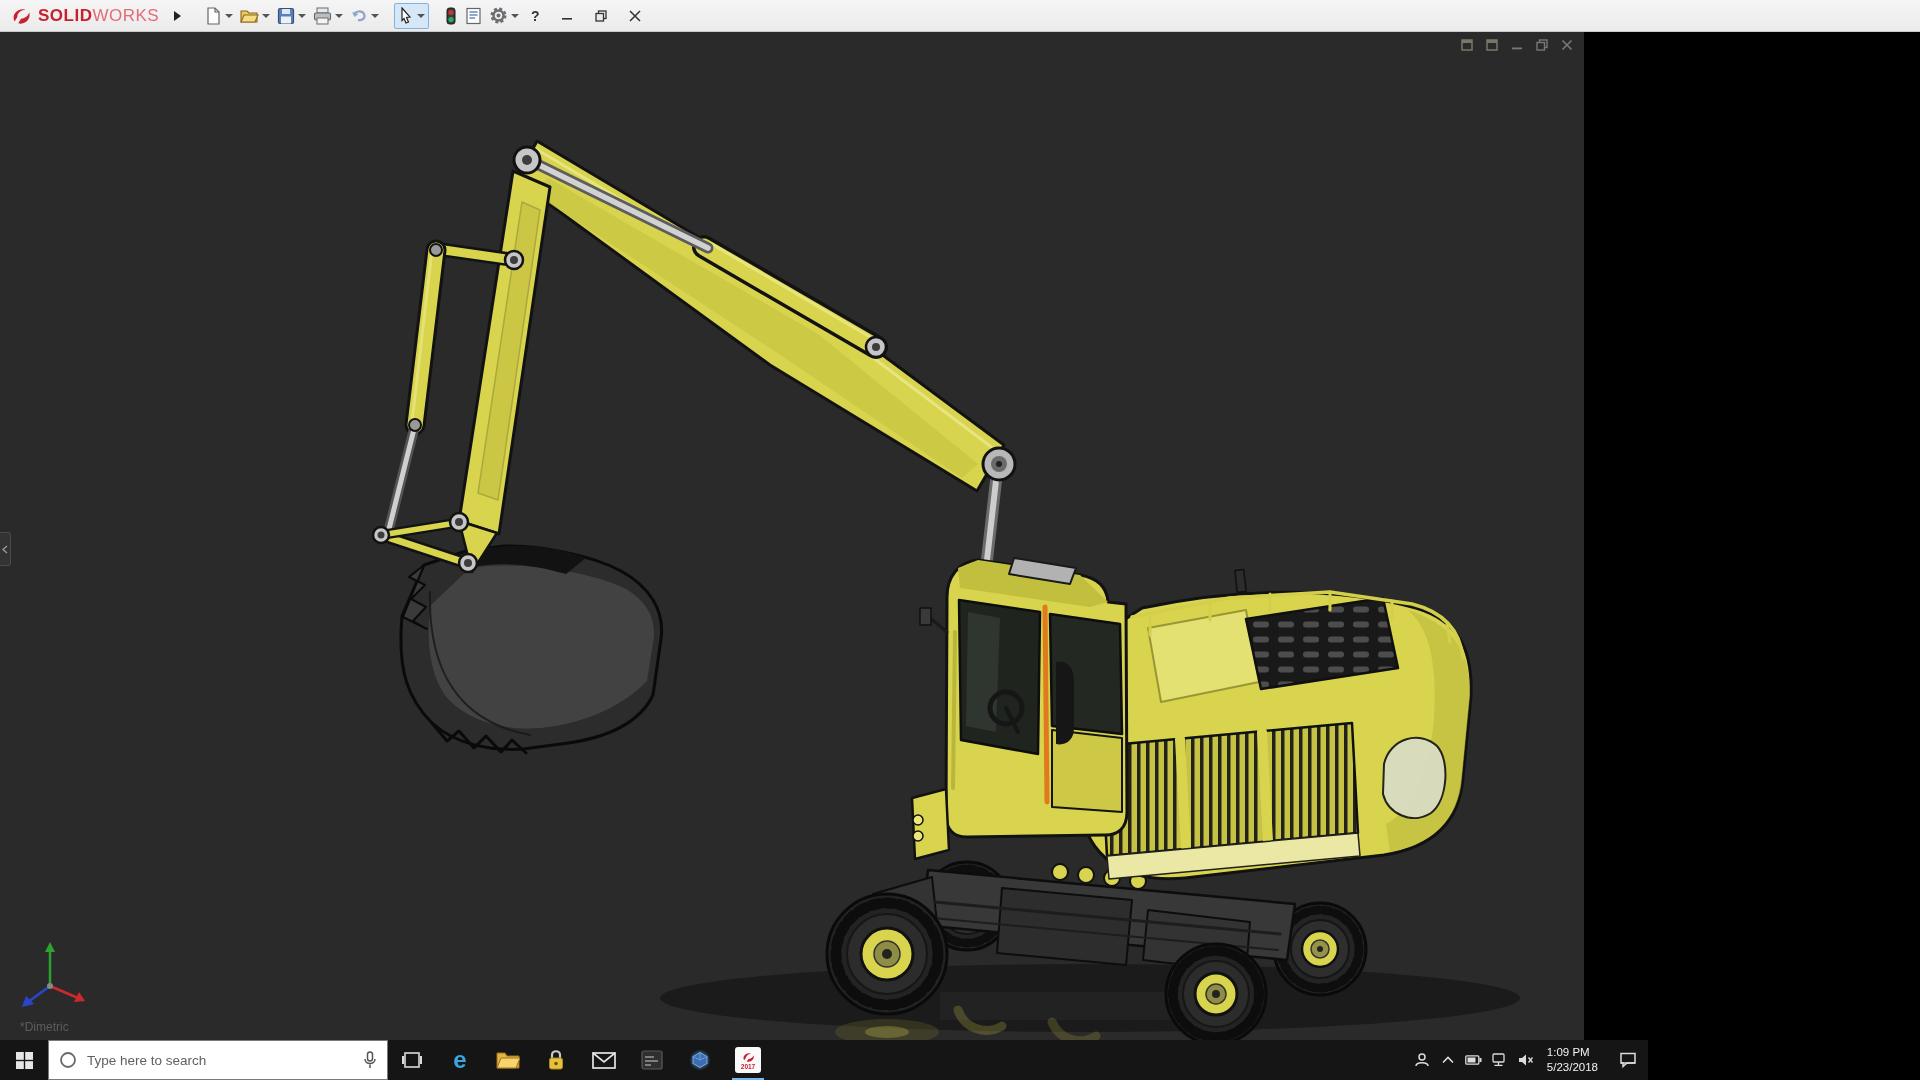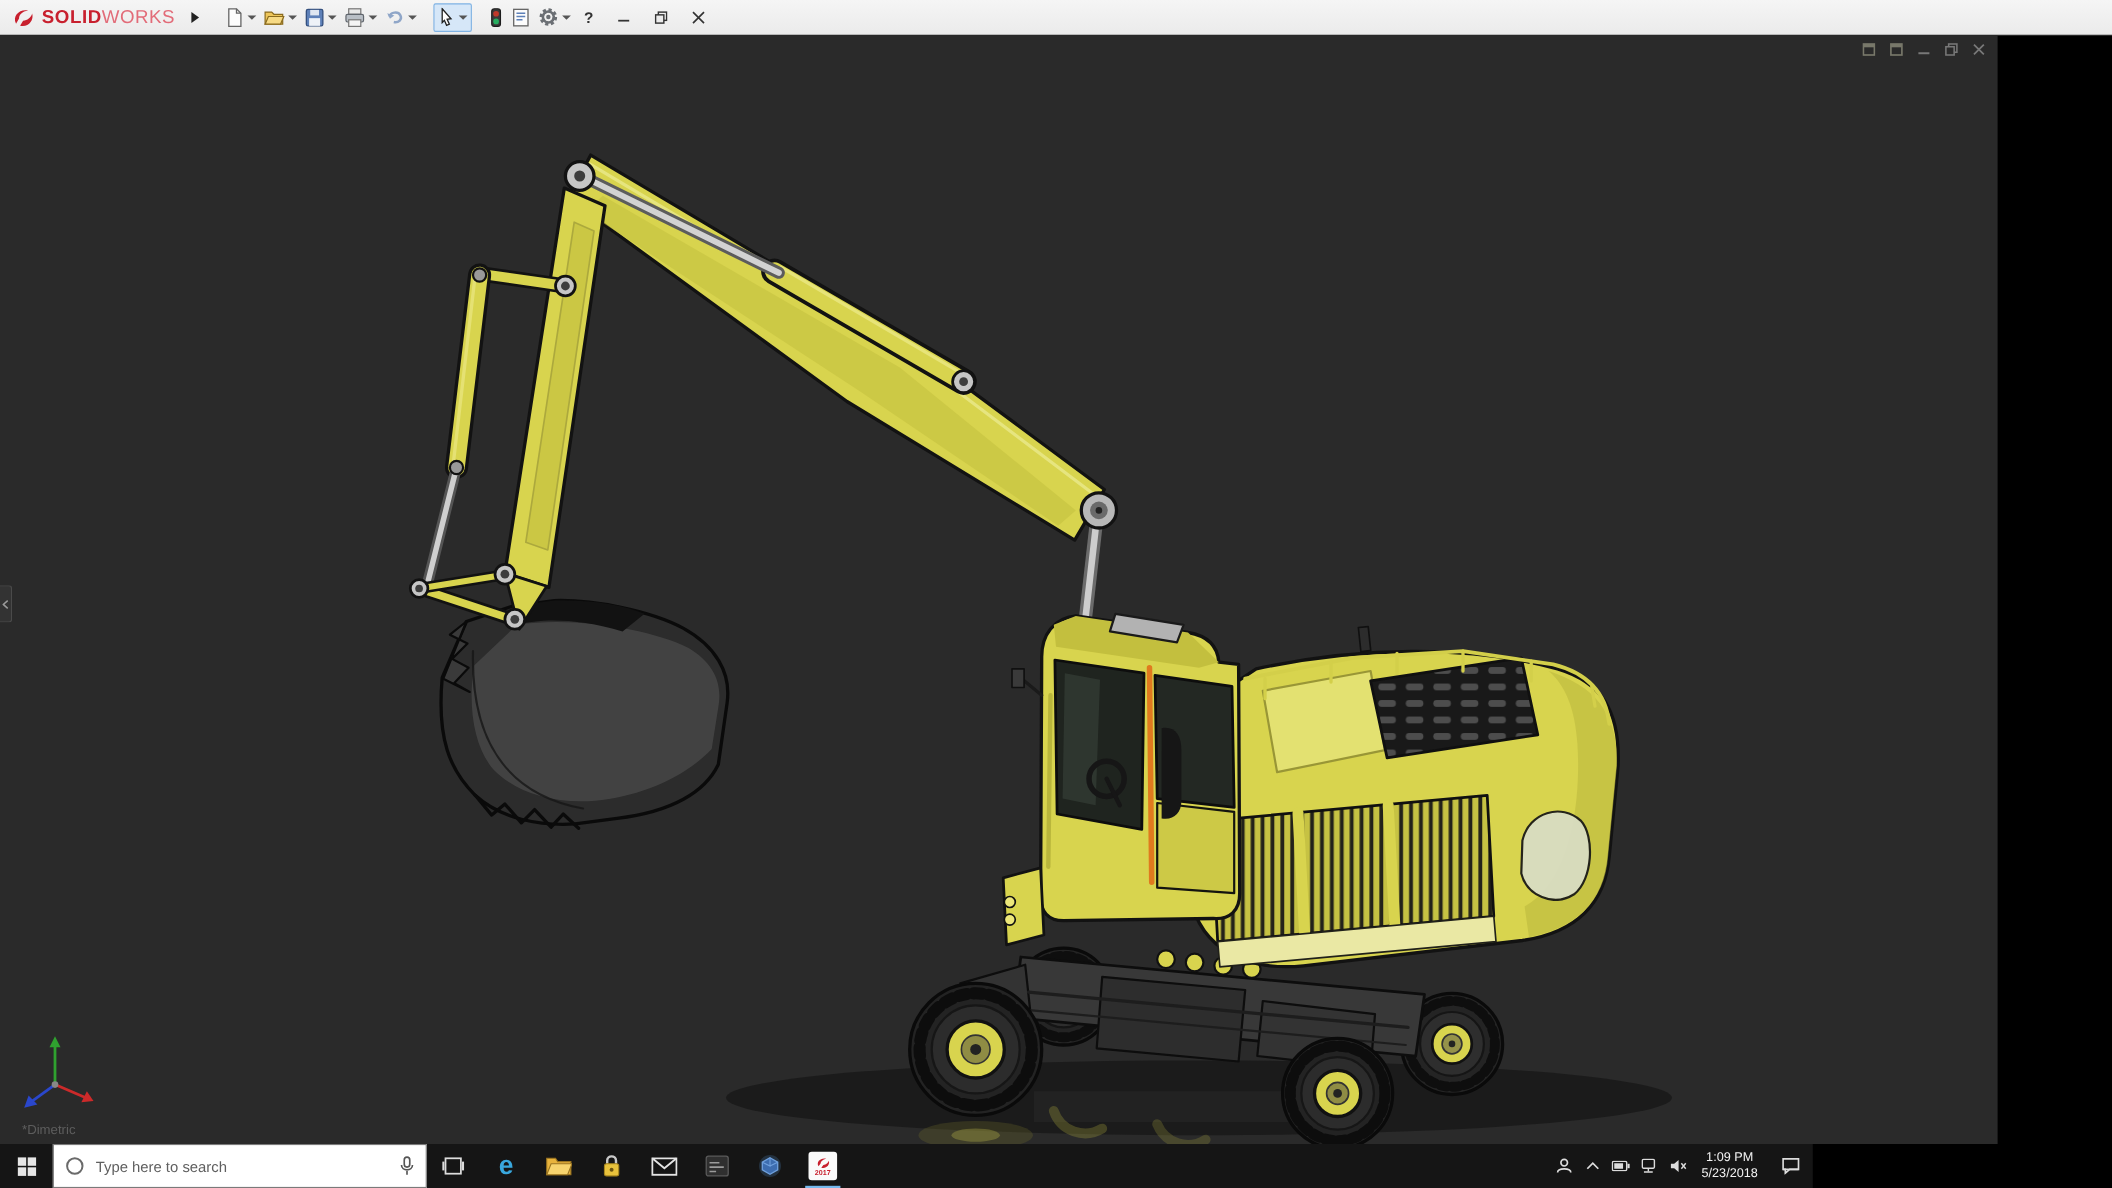--- a/index.html
+++ b/index.html
@@ -19,21 +19,21 @@
   .tbtn.selected { background:#d6e7f8; border:1px solid #7fb2e3; }
   .caret { width:0; height:0; border-left:4px solid transparent; border-right:4px solid transparent;
     border-top:4px solid #555; margin-left:3px; }
   .tb-sep { width:10px; }
   .win-title { flex:1; text-align:center; font-size:12.5px; color:#222; padding-right:40px; }
   .win-controls { display:flex; align-items:center; gap:4px; }
   .wbtn { width:30px; height:24px; display:flex; align-items:center; justify-content:center; color:#444; }
   .help-label { font-size:14px; color:#333; font-weight:bold; width:26px; text-align:center; }
 
   
-  .viewport { position:absolute; top:32px; left:0; width:1816px; height:1008px; background:#2a2a2a; overflow:hidden; }
+  .viewport { position:absolute; top:32px; left:0; width:1584px; height:1008px; background:#2a2a2a; overflow:hidden; }
   .model-svg { position:absolute; top:0; left:0; }
   .child-controls { position:absolute; top:6px; right:10px; display:flex; gap:11px; align-items:center; }
   .child-controls span { display:flex; align-items:center; justify-content:center; width:14px; height:14px; }
   .view-label { position:absolute; left:20px; bottom:6px; font-size:12px; color:#5d5d5d; }
   .triad { position:absolute; left:12px; bottom:26px; }
   .edge-handle { position:absolute; left:0; top:500px; width:11px; height:34px; background:#333;
     color:#9a9a9a; font-size:9px; display:flex; align-items:center; justify-content:center;
     border:1px solid #4a4a4a; border-left:none; border-radius:0 3px 3px 0; }
 
   
@@ -44,21 +44,21 @@
     padding:0 10px; border:1px solid #7a7a7a; }
   .search-text { font-size:13.5px; color:#5f5f5f; flex:1; }
   .task-icon { width:48px; display:flex; align-items:center; justify-content:center; position:relative; }
   .running-bar { position:absolute; bottom:0; left:8px; right:8px; height:2px; background:#76b9ed; }
   .sw-tile { width:26px; height:26px; background:#fafafa; border-radius:3px; display:flex;
     flex-direction:column; align-items:center; justify-content:center; }
   .sw-year { font-size:6.5px; font-weight:bold; color:#c8202e; line-height:1; margin-top:1px; }
   .edge-glyph { font-size:24px; font-weight:bold; color:#39a7dd; line-height:1; }
   .tray { margin-left:auto; display:flex; align-items:center; }
   .tray-icon { width:26px; height:40px; display:flex; align-items:center; justify-content:center; }
-  .clock { text-align:center; color:#f2f2f2; font-size:11.5px; line-height:1.3; padding:0 10px 0 8px; }
+  .clock { text-align:left; color:#f2f2f2; font-size:11.5px; line-height:1.3; padding:0 10px 0 8px; }
   .action-center { width:40px; height:40px; display:flex; align-items:center; justify-content:center; }
 </style>
 </head>
 <body>
 
 <div class="titlebar">
   <div class="brand">
     <svg width="22" height="22" viewBox="0 0 24 24">
       <path d="M5,18 C1,10 9,3 17,5 C11,6 8,9 8,13 Z" fill="#c8202e"></path>
       <path d="M9,20 C17,22 23,15 21,8 C20,12 16,15 12,15 Z" fill="#c8202e"></path>

